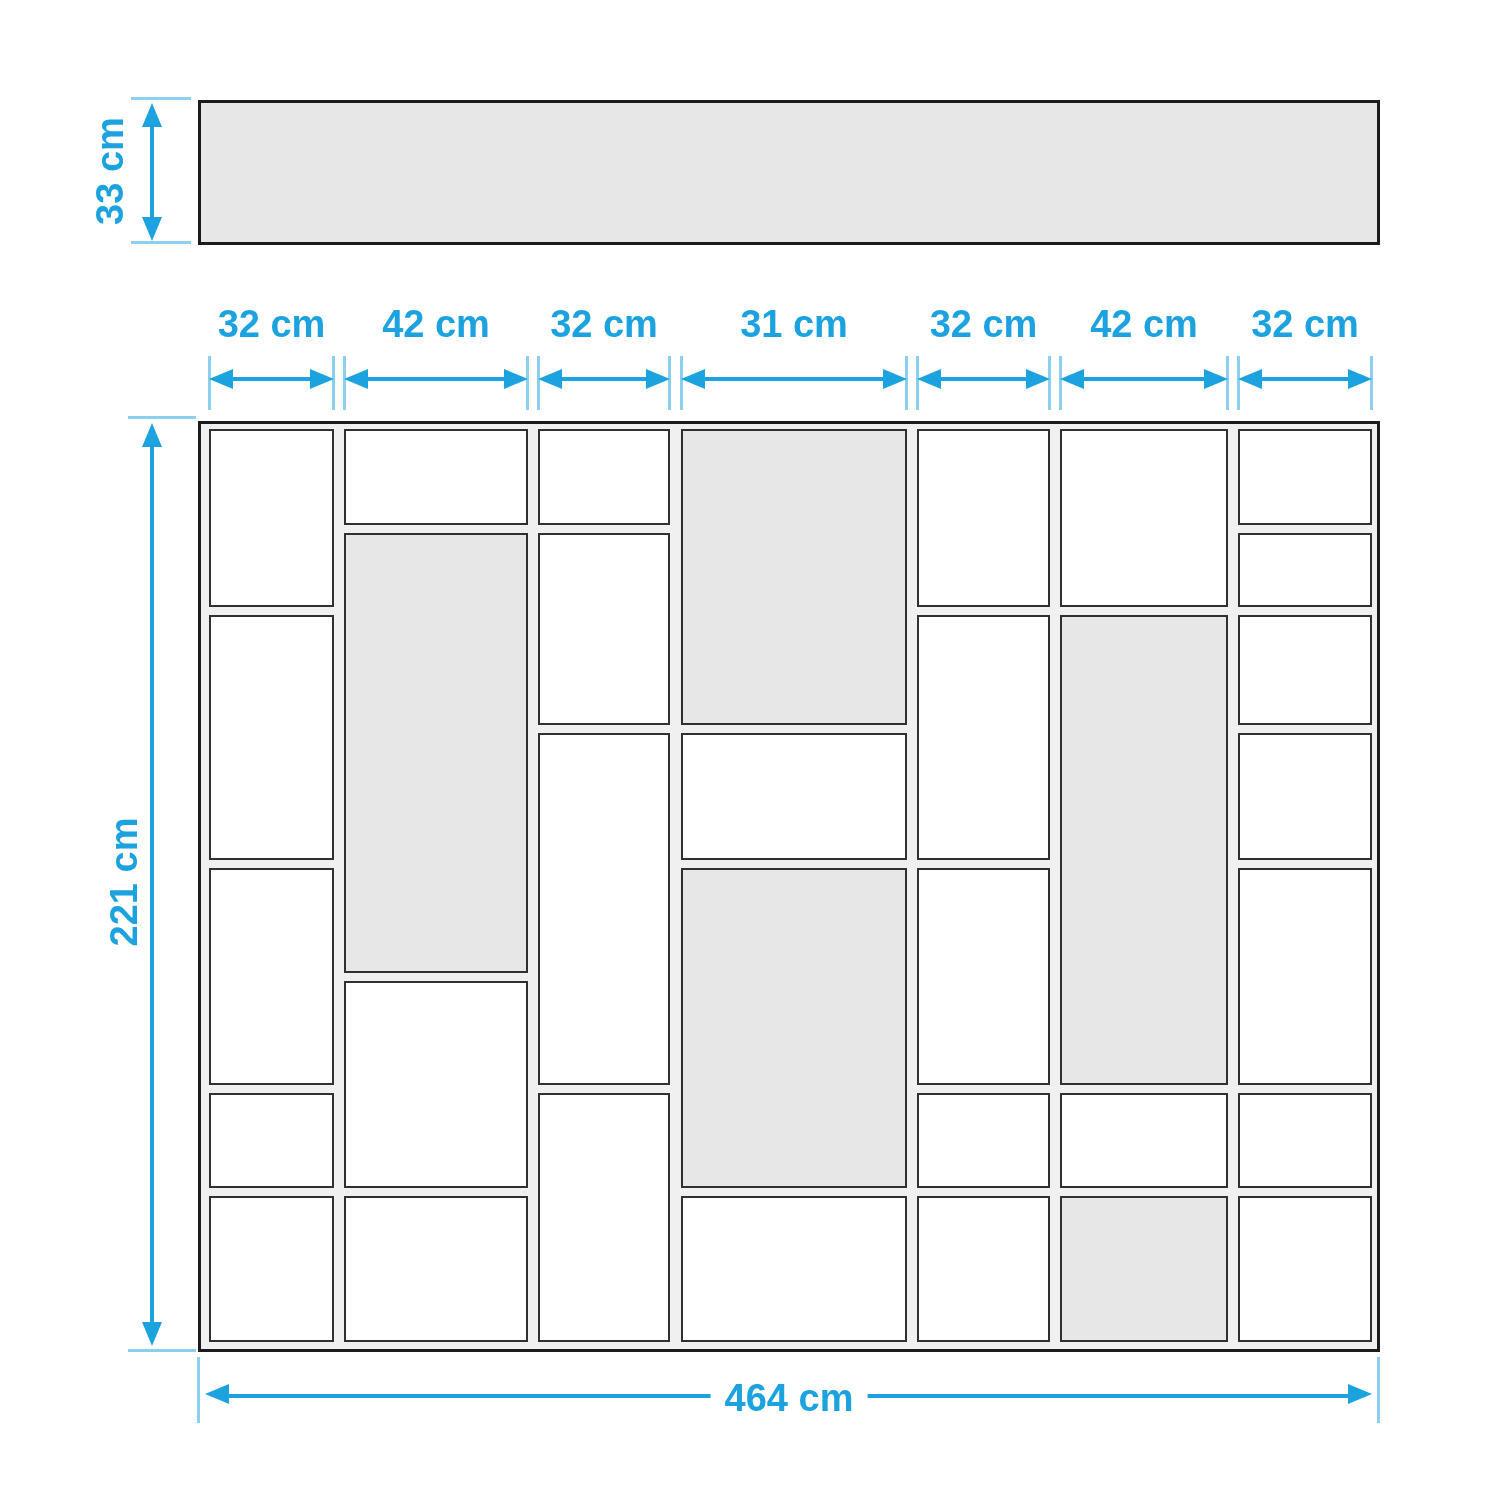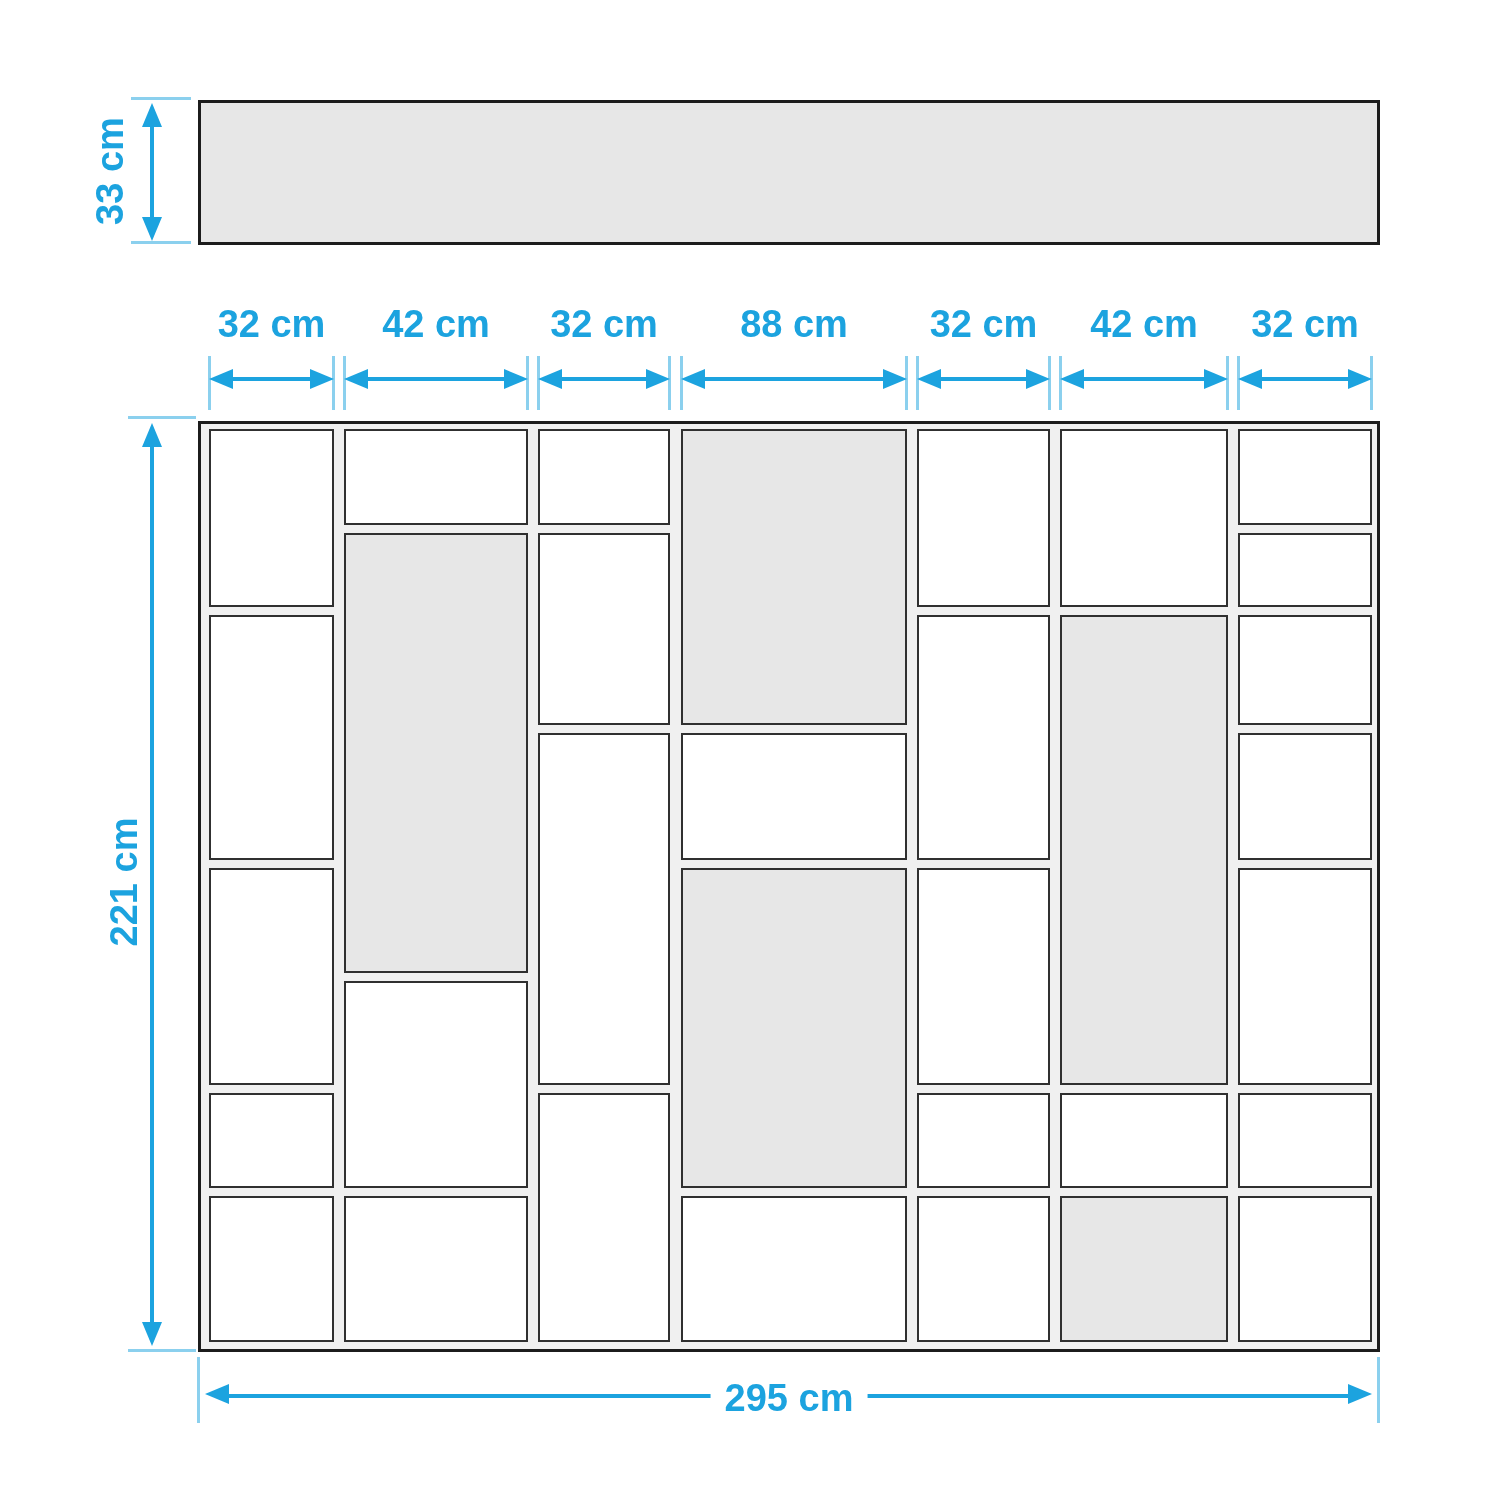--- a/index.html
+++ b/index.html
@@ -66,21 +66,21 @@
       <div class="tick" style="left: 668px; top: 356px; width: 3px; height: 54px;"></div>
       <div class="dline" style="left: 556px; top: 377px; width: 96px; height: 4px;"></div>
       <div class="ah ah-left" style="left: 538px; top: 369px;"></div>
       <div class="ah ah-right" style="left: 646px; top: 369px;"></div>
       <div class="dim-label" style="left: 604px; top: 324px;">32 cm</div>
       <div class="tick" style="left: 680px; top: 356px; width: 3px; height: 54px;"></div>
       <div class="tick" style="left: 905px; top: 356px; width: 3px; height: 54px;"></div>
       <div class="dline" style="left: 699px; top: 377px; width: 190px; height: 4px;"></div>
       <div class="ah ah-left" style="left: 681px; top: 369px;"></div>
       <div class="ah ah-right" style="left: 883px; top: 369px;"></div>
-      <div class="dim-label" style="left: 794px; top: 324px;">88 cm</div>
+      <div class="dim-label" style="left: 794px; top: 324px;">31 cm</div>
       <div class="tick" style="left: 916px; top: 356px; width: 3px; height: 54px;"></div>
       <div class="tick" style="left: 1048px; top: 356px; width: 3px; height: 54px;"></div>
       <div class="dline" style="left: 935px; top: 377px; width: 97px; height: 4px;"></div>
       <div class="ah ah-left" style="left: 917px; top: 369px;"></div>
       <div class="ah ah-right" style="left: 1026px; top: 369px;"></div>
       <div class="dim-label" style="left: 983.5px; top: 324px;">32 cm</div>
       <div class="tick" style="left: 1059px; top: 356px; width: 3px; height: 54px;"></div>
       <div class="tick" style="left: 1226px; top: 356px; width: 3px; height: 54px;"></div>
       <div class="dline" style="left: 1078px; top: 377px; width: 132px; height: 4px;"></div>
       <div class="ah ah-left" style="left: 1060px; top: 369px;"></div>
@@ -134,21 +134,21 @@
   <div id="height-dim">
     <div id="height-label" class="dim-label vlabel" style="left: 124px; top: 882px;">221 cm</div>
   <div class="tick" style="left: 128px; top: 416px; width: 68px; height: 3px;"></div>
       <div class="tick" style="left: 128px; top: 1349px; width: 68px; height: 3px;"></div>
       <div class="dline" style="left: 150px; top: 441px; width: 4px; height: 887px;"></div>
       <div class="ah ah-up" style="left: 142px; top: 423px;"></div>
       <div class="ah ah-down" style="left: 142px; top: 1322px;"></div>
     </div>
 
   <div id="bottom-dim">
-    <div id="bottom-label" class="dim-label onerow" style="left: 789px; top: 1398px;">295 cm</div>
+    <div id="bottom-label" class="dim-label onerow" style="left: 789px; top: 1398px;">464 cm</div>
   <div class="tick" style="left: 197px; top: 1357px; width: 3px; height: 66px;"></div>
       <div class="tick" style="left: 1377px; top: 1357px; width: 3px; height: 66px;"></div>
       <div class="dline" style="left: 223px; top: 1394px; width: 1131px; height: 4px;"></div>
       <div class="ah ah-left" style="left: 205px; top: 1384px;"></div>
       <div class="ah ah-right" style="left: 1348px; top: 1384px;"></div>
     </div>
 
 </div>
 
 </body></html>

